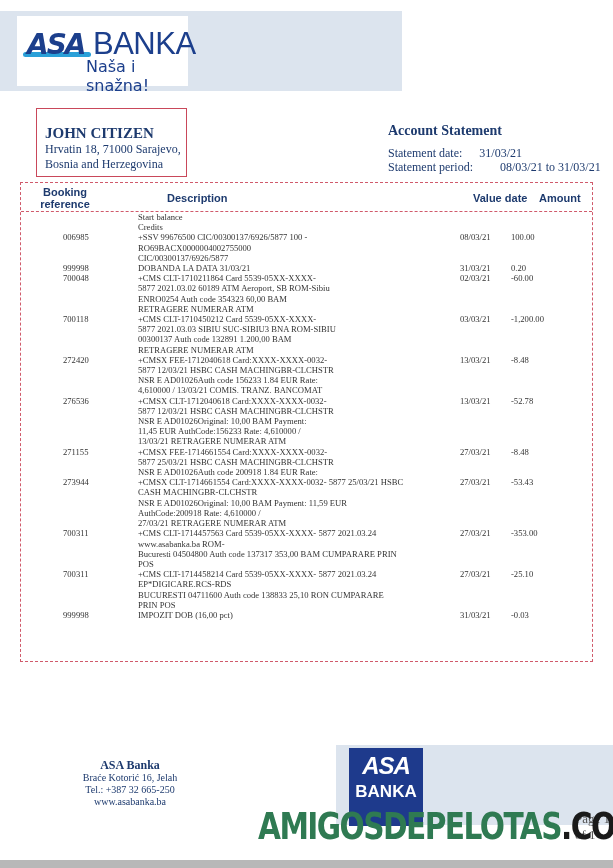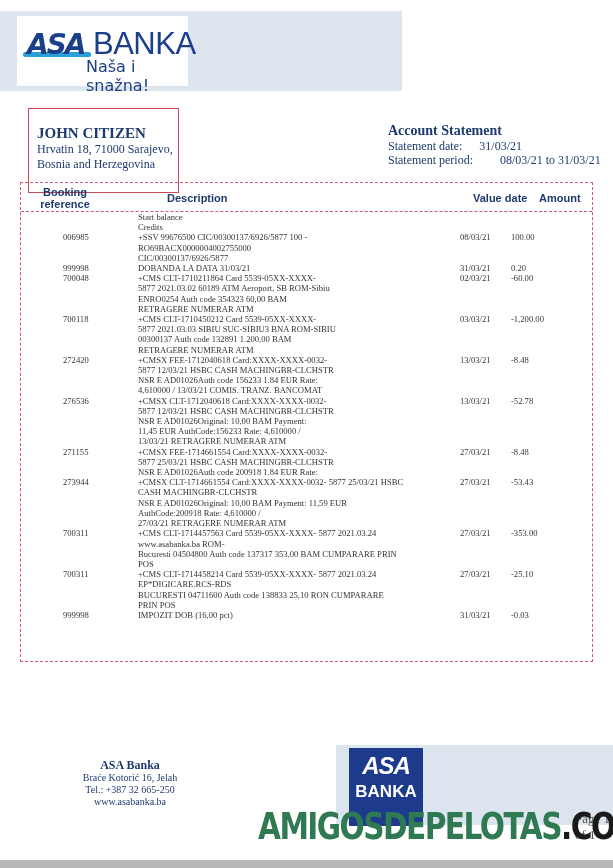--- a/index.html
+++ b/index.html
@@ -4,26 +4,26 @@
 <style>
   html, body { margin:0; padding:0; }
   body { width:613px; height:868px; background:#ffffff; position:relative; overflow:hidden; font-family:"Liberation Serif", serif; color:#222; }
   .hdr-band { position:absolute; left:0; top:11px; width:402px; height:80px; background:#dce4ee; }
   .logo-box { position:absolute; left:17px; top:16px; width:171px; height:70px; background:#fff; }
   .logo-asa { position:absolute; left:10px; top:12px; font-family:"DejaVu Sans", sans-serif; font-weight:bold; font-style:italic; font-size:28px; color:#1c3f8c; letter-spacing:-2px; }
   .logo-banka { position:absolute; left:76px; top:10px; font-family:"Liberation Sans", sans-serif; font-size:31px; color:#1c3f8c; letter-spacing:-0.5px; }
   .logo-tag { position:absolute; left:69px; top:41px; font-family:"DejaVu Sans", sans-serif; font-size:16px; color:#1c3f8c; }
   .logo-wave { position:absolute; left:6px; top:36px; width:68px; height:5px; background:#2aa0d8; border-radius:3px; }
 
-  .cust-box { position:absolute; left:28px; top:108px; width:141px; height:67px; border:1.5px solid #c9485a; padding:0 0 16px 8px; }
+  .cust-box { position:absolute; left:36px; top:108px; width:141px; height:67px; border:1.5px solid #c9485a; padding:0 0 0 8px; }
   .cust-name { margin-top:16px; font-size:15px; font-weight:bold; color:#1d3a6e; }
   .cust-addr { font-size:12px; color:#1d3a6e; line-height:15px; }
 
   .stmt { position:absolute; left:388px; top:123px; color:#1d3a6e; }
-  .stmt-title { font-size:14px; font-weight:bold; }
+  .stmt-title { font-size:14px; font-weight:bold; margin-bottom:7px; }
   .stmt-line { font-size:12px; line-height:14px; }
   .stmt-line span.v { margin-left:24px; }
 
   .tbl { position:absolute; left:20px; top:182px; width:571px; height:478px; border:1px dashed #d05a6b; }
   .thead { position:absolute; left:0; top:0; width:100%; height:28px; border-bottom:1px dashed #d05a6b; font-family:"Liberation Sans", sans-serif; font-weight:bold; font-size:11px; color:#1d3a6e; }
   .th-ref { position:absolute; left:14px; top:3px; width:60px; text-align:center; line-height:12px; }
   .th-desc { position:absolute; left:117px; top:9px;padding-left:29px; }
   .th-date { position:absolute; left:452px; top:9px; }
   .th-amt { position:absolute; left:518px; top:9px; }
   .rows { position:absolute; left:0; top:29px; width:100%; font-size:8.6px; line-height:10.2px; color:#333; }

